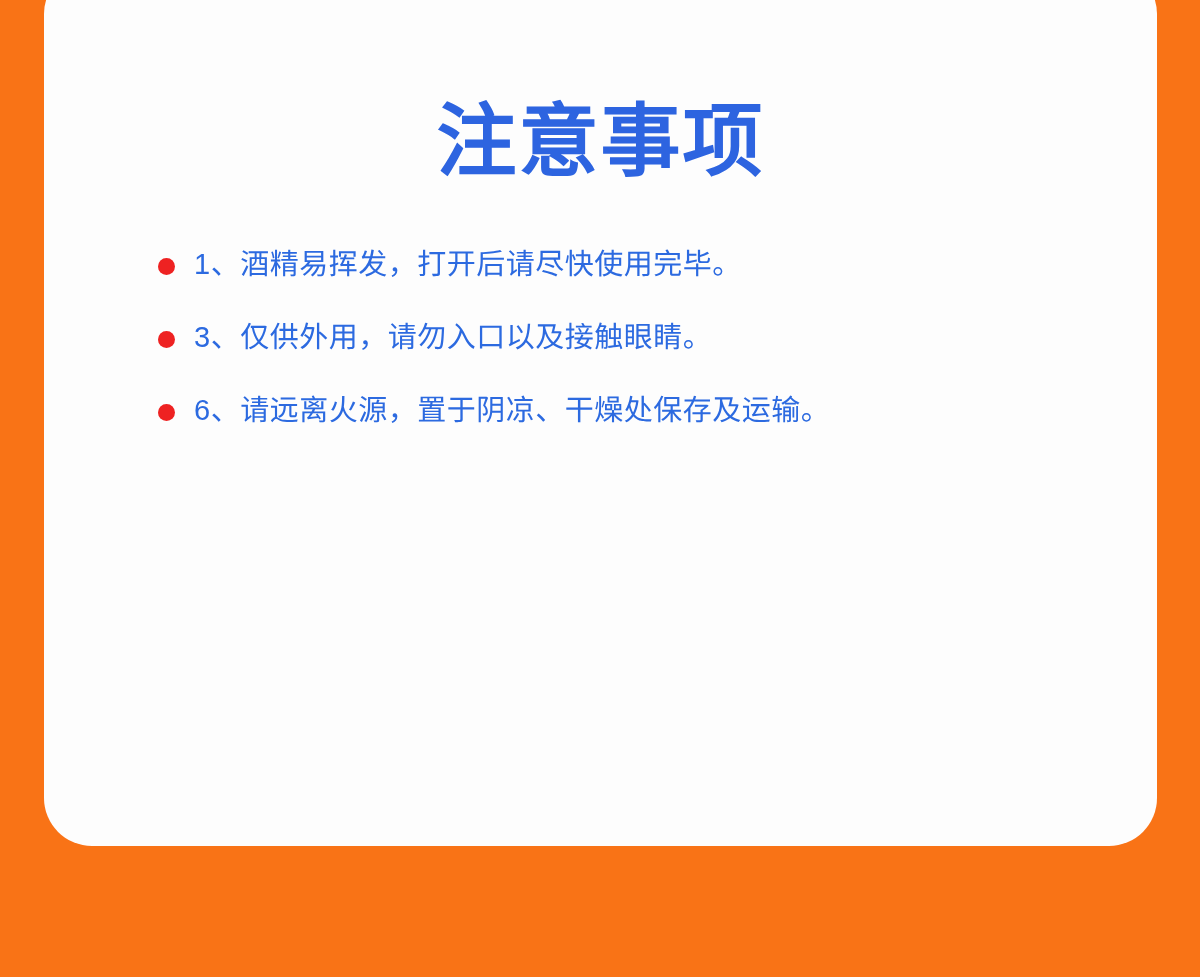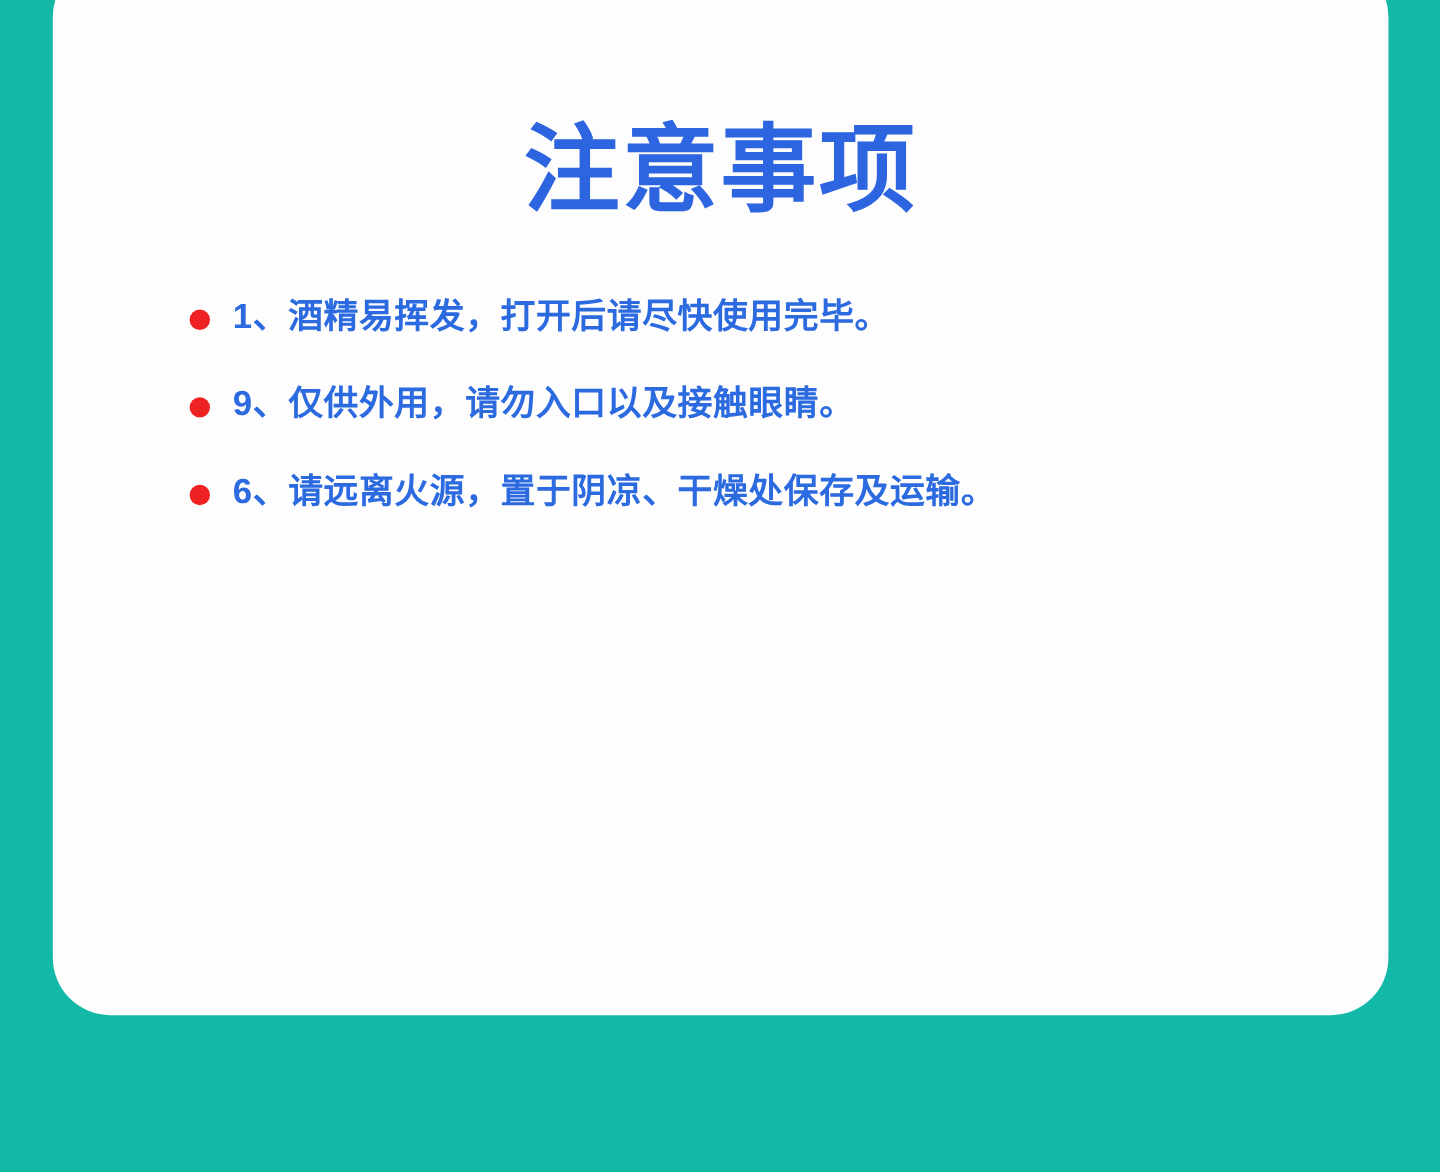--- a/index.html
+++ b/index.html
@@ -12,21 +12,21 @@
     height: 977px;
     overflow: hidden;
     font-family: "Liberation Sans", "DejaVu Sans", sans-serif;
     background: #5b95dc;
   }
 
   #page {
     position: relative;
     width: 1200px;
     height: 977px;
-    background: #14b8a6;
+    background: #f97316;
   }
 
   
   #notice-card {
     position: absolute;
     left: 44px;
     top: -34px;
     width: 1113px;
     height: 880px;
     background: #fdfdfd;
@@ -59,21 +59,21 @@
   }
 
   .notice-item {
     position: relative;
     padding-left: 44px;
     margin-bottom: 26px;
     color: #2c6ae0;
     font-size: 29px;
     line-height: 1.62;
     letter-spacing: 0.5px;
-    font-weight: 700;
+    font-weight: 400;
   }
 
   .notice-item:last-child {
     margin-bottom: 17px;
   }
 
   .notice-bullet {
     position: absolute;
     left: 8px;
     top: 17px;
@@ -99,21 +99,21 @@
     <ul id="notice-list">
 
       <li class="notice-item">
         <span class="notice-bullet"></span>
         <span class="notice-text">1、酒精易挥发，打开后请尽快使用完毕。</span>
       </li>
 
 
       <li class="notice-item">
         <span class="notice-bullet"></span>
-        <span class="notice-text">9、仅供外用，请勿入口以及接触眼睛。</span>
+        <span class="notice-text">3、仅供外用，请勿入口以及接触眼睛。</span>
       </li>
 
 
 
       <li class="notice-item">
         <span class="notice-bullet"></span>
         <span class="notice-text">6、请远离火源，置于阴凉、干燥处保存及运输。</span>
       </li>
 
     </ul>

